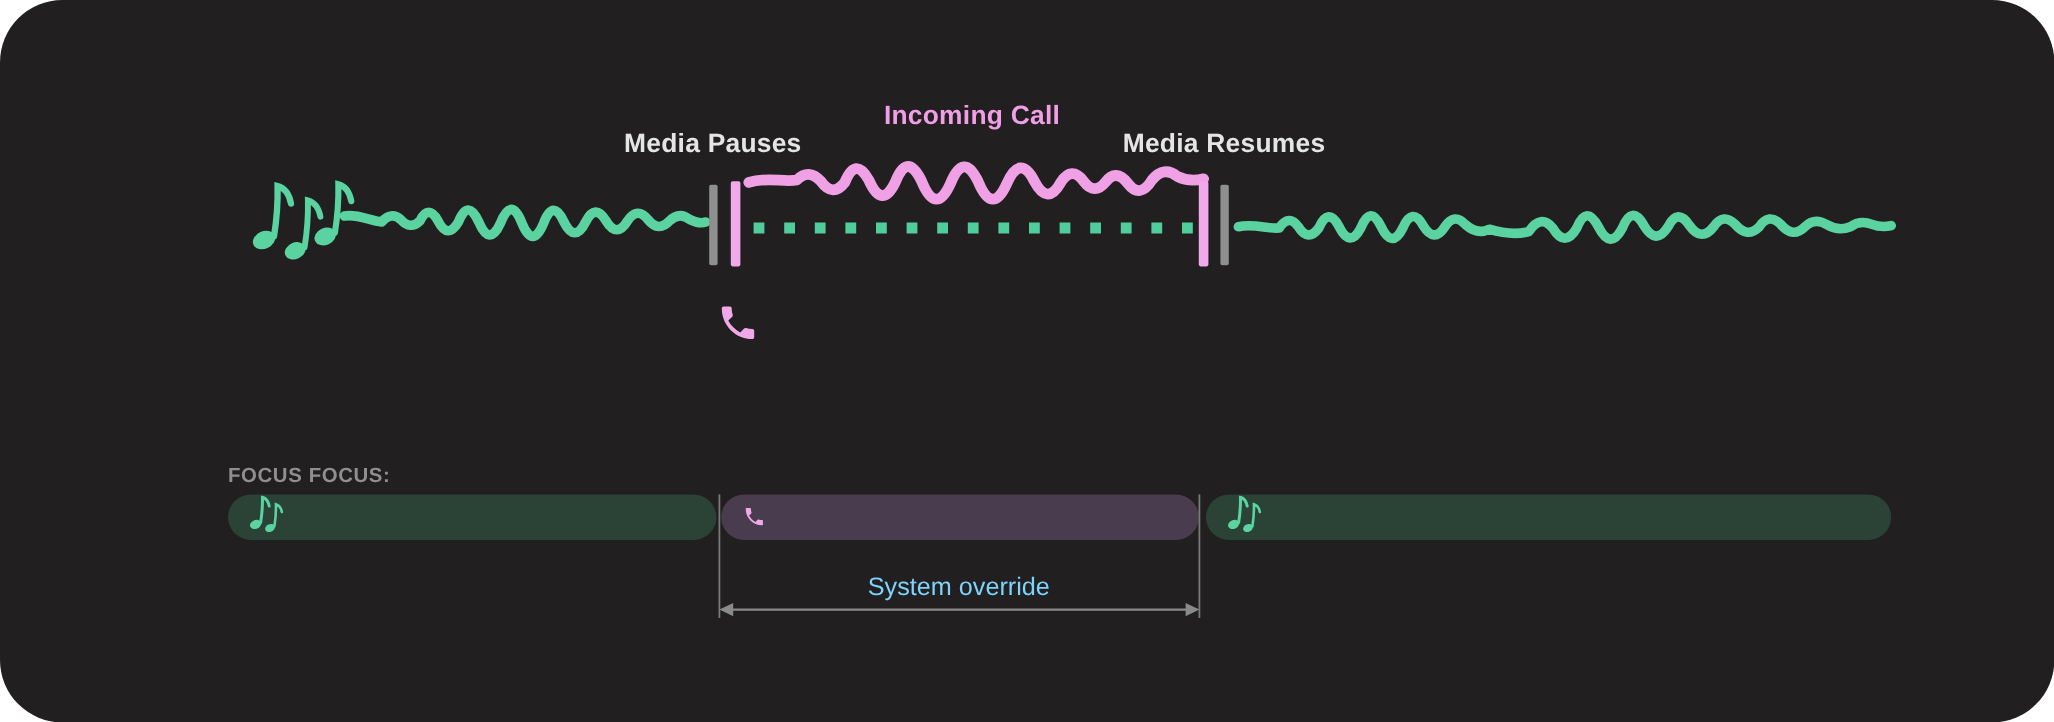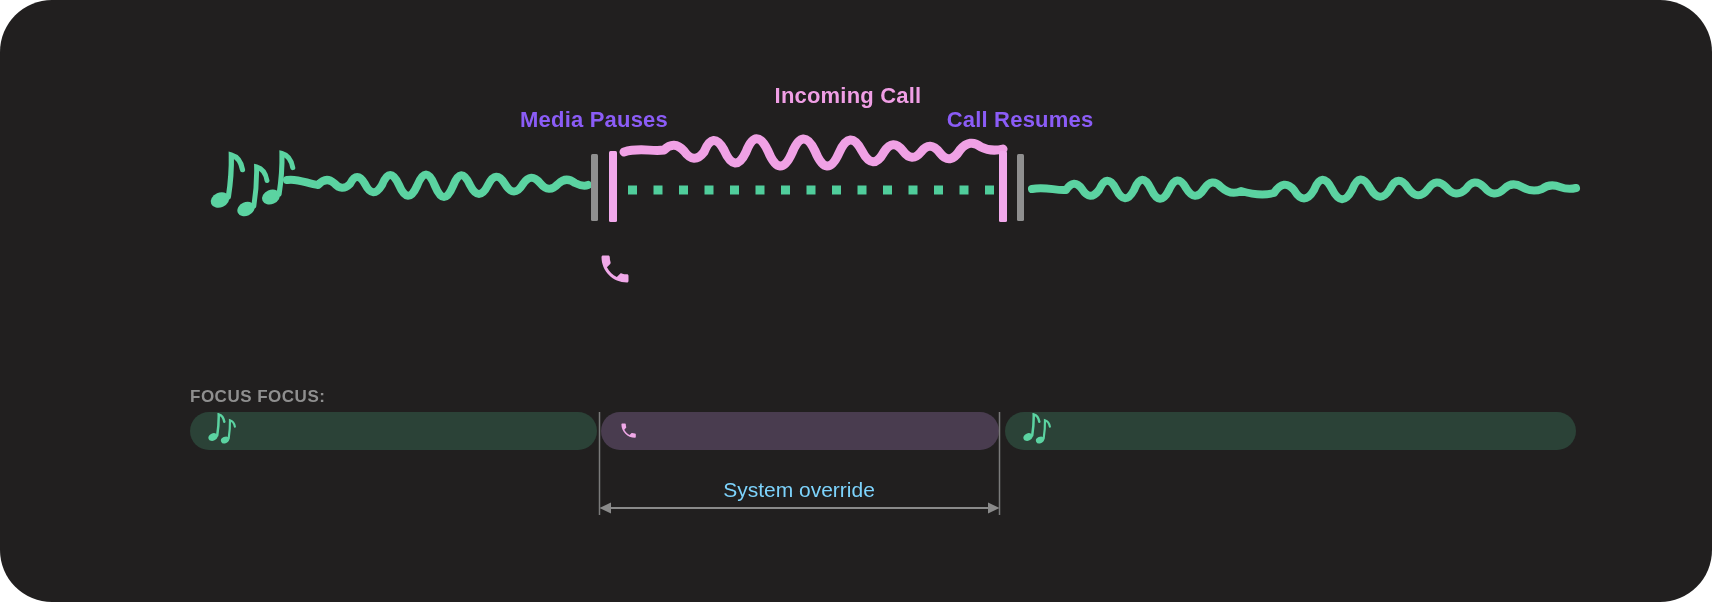--- a/index.html
+++ b/index.html
@@ -1,19 +1,19 @@
 <!DOCTYPE html>
 <html><head>
 <meta charset="utf-8">
 <style>
   html,body{margin:0;padding:0;background:#ffffff;font-family:"Liberation Sans",sans-serif;}
   .card{position:relative;width:1712px;height:602px;background:#211F1F;border-radius:52px;overflow:hidden;}
   .label{position:absolute;font-weight:bold;font-size:22px;transform:translateX(-50%);white-space:nowrap;letter-spacing:0.2px;}
-  .gray-label{color:#8b5cf6;}
-  .pink-label{color:#F09EE5;margin-left:38px;}
+  .gray-label{color:#e5e5e5;}
+  .pink-label{color:#F09EE5;}
   .media-pauses{left:594px;top:107px;}
   .incoming-call{left:810px;top:83px;}
   .media-resumes{left:1020px;top:107px;}
   .timeline-svg{position:absolute;left:0;top:0;}
   .wave{fill:none;stroke-linecap:round;stroke-linejoin:round;}
   .notes ellipse{fill:#5BD3A1;}
   .notes .stem{stroke:#5BD3A1;stroke-width:3.4;fill:none;stroke-linecap:round;}
   .notes-sm ellipse{fill:#5BD3A1;}
   .notes-sm .stem{stroke:#5BD3A1;stroke-width:3.2;fill:none;stroke-linecap:round;}
   .input-focus-heading{position:absolute;left:190px;top:387px;font-size:17px;font-weight:bold;letter-spacing:0.5px;color:#8F8F8F;}
@@ -31,21 +31,21 @@
   .arrow-head{fill:#8A8A8A;}
   .system-override-label{position:absolute;left:799px;top:478px;transform:translateX(-50%);font-size:21px;color:#7dd3fc;white-space:nowrap;}
 </style>
 </head>
 <body>
 
 <div class="card">
 
   <div class="label gray-label media-pauses">Media Pauses</div>
   <div class="label pink-label incoming-call">Incoming Call</div>
-  <div class="label gray-label media-resumes">Call Resumes</div>
+  <div class="label gray-label media-resumes">Media Resumes</div>
 
   <svg class="timeline-svg" width="1712" height="340" viewBox="0 0 1712 340">
 
     <g class="notes">
       <g transform="translate(220,200) scale(1.55)">
         <ellipse rx="6.2" ry="4.7" transform="rotate(-24)"></ellipse>
         <path class="stem" d="M5.4,-2 Q7.6,-16 7.3,-29 q5.8,1.6 7.2,9.4"></path>
       </g>
       <g transform="translate(246,209) scale(1.45)">
         <ellipse rx="6.2" ry="4.7" transform="rotate(-24)"></ellipse>

